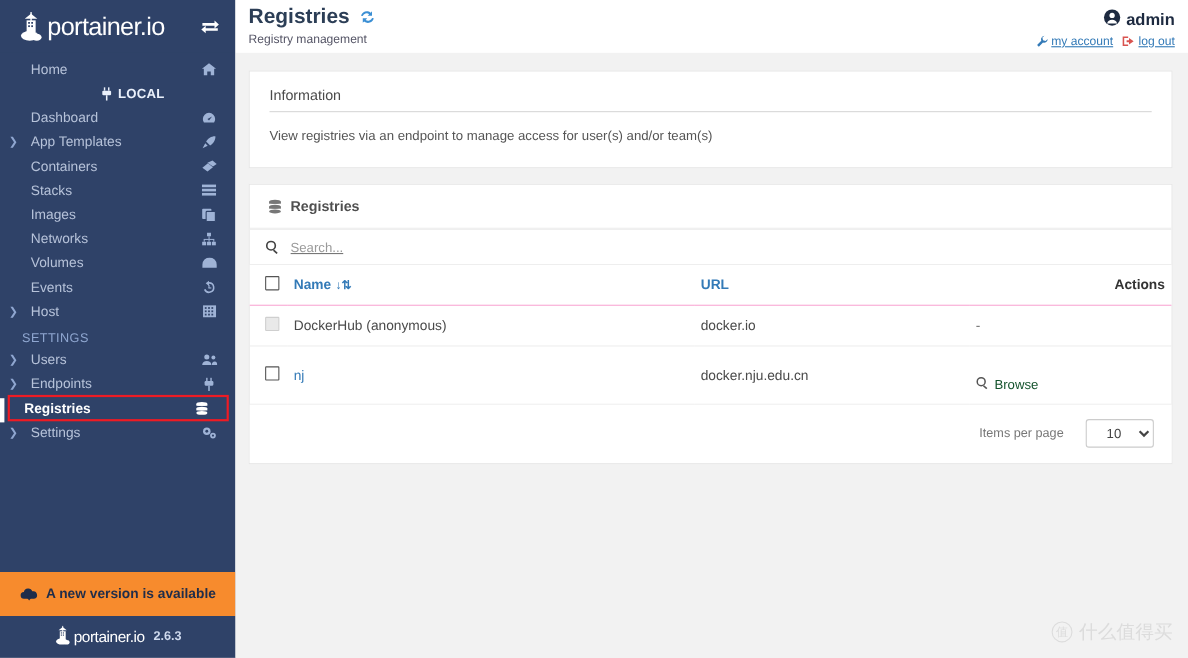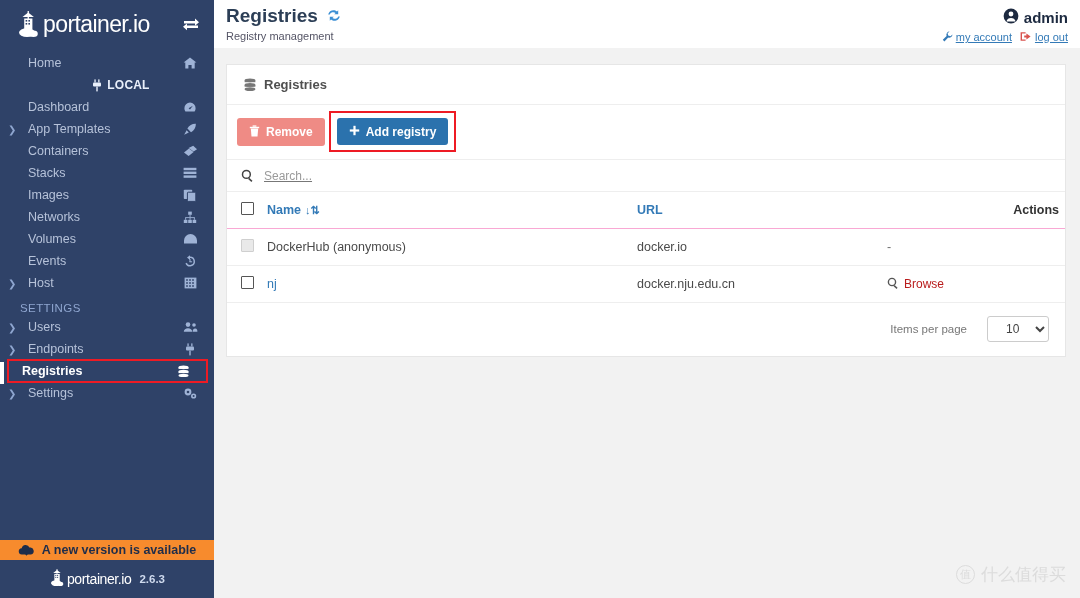--- a/index.html
+++ b/index.html
@@ -73,21 +73,21 @@
     margin: 0 7px 0 8px;
     padding-left: 0;
   }
   .nav-item.highlight-box .nav-label { padding-left: 14px; }
   .active-marker {
     position: absolute; left: 0; top: 362px;
     width: 4px; height: 22px; background: #ffffff;
   }
 
   .update-banner {
-    height: 20px; background: #f78b2d;
+    height: 40px; background: #f78b2d;
     display: flex; align-items: center; justify-content: center;
     color: #1f2d4a; font-size: 12.5px; font-weight: bold;
     cursor: pointer;
   }
   .update-banner .cloud-ico { margin-right: 7px; display:flex; }
   .sidebar-footer {
     height: 38px; background: #2f4268;
     display:flex; align-items:center; justify-content:center;
     color:#fff; font-size: 13.5px;
   }
@@ -184,21 +184,21 @@
   .col-check { width: 34px; padding-left: 14px !important; }
   .col-name  { width: 370px; }
   .col-url   { width: 250px; }
   .cbx {
     width: 13px; height: 13px; border: 1px solid #555; background:#fff;
     display:inline-block; border-radius:1px; cursor:pointer;
   }
   .cbx.disabled { border-color:#cfcfcf; background:#e9e9e9; cursor:default; }
   .sort-ico { color:#337ab7; font-size: 11px; margin-left: 4px; }
   td .link { color:#337ab7; text-decoration: none; cursor:pointer;text-align:center; }
-  .browse-link { display:flex; align-items:center; gap:5px; color:#b91c1c; font-size:12px; cursor:pointer; }
+  .browse-link { display:flex; align-items:center; gap:5px; color:#14532d; font-size:12px; cursor:pointer;margin-top:17px; }
   .dash { color:#6f6f6f; }
 
   .table-footer {
     display:flex; align-items:center; justify-content:flex-end;
     gap:20px; padding: 13px 16px 14px 16px; background:#fff;
   }
   .ipp-label { font-size: 11.5px; color:#777; }
   .ipp-select {
     font-size: 12px; color:#444; padding: 4px 6px 4px 14px;
     border:1px solid #ccc; border-radius:3px; background:#fff;
@@ -519,60 +519,40 @@
               </svg>
             </span>
             <span>log out</span>
           </a>
         </div>
       </div>
     </div>
 
     <div class="content">
 
+      <div class="panel panel-info">
+        <div class="panel-head-title">Information</div>
+        <div class="panel-body-text">View registries via an endpoint to manage access for user(s) and/or team(s)</div>
+      </div>
 
       <div class="panel panel-reg">
 
         <div class="panel-reg-header">
           <span class="db-ico">
             <svg width="14" height="14" viewBox="0 0 13 13" aria-hidden="true">
               <ellipse cx="6.5" cy="2.2" rx="5" ry="1.7" fill="#777"></ellipse>
               <rect x="1.5" y="2.2" width="10" height="1.7" fill="#777"></rect>
               <ellipse cx="6.5" cy="6.4" rx="5" ry="1.7" fill="#777"></ellipse>
               <rect x="1.5" y="6.4" width="10" height="1.7" fill="#777"></rect>
               <ellipse cx="6.5" cy="10.4" rx="5" ry="1.7" fill="#777"></ellipse>
             </svg>
           </span>
           <span>Registries</span>
         </div>
 
-        <div class="toolbar">
-          <button class="btn btn-remove">
-            <span>
-              <svg width="11" height="12" viewBox="0 0 11 12" aria-hidden="true">
-                <rect x="3.6" y="0.4" width="3.8" height="1.3" fill="#fff"></rect>
-                <rect x="0.8" y="1.8" width="9.4" height="1.4" fill="#fff"></rect>
-                <path d="M1.8 3.6 h7.4 l-0.7 7.8 h-6 z" fill="#fff"></path>
-              </svg>
-            </span>
-            <span>Remove</span>
-          </button>
-
-          <span class="btn-wrap-highlight">
-            <button class="btn btn-add">
-              <span>
-                <svg width="11" height="11" viewBox="0 0 11 11" aria-hidden="true">
-                  <rect x="4.4" y="0.8" width="2.2" height="9.4" fill="#fff"></rect>
-                  <rect x="0.8" y="4.4" width="9.4" height="2.2" fill="#fff"></rect>
-                </svg>
-              </span>
-              <span>Add registry</span>
-            </button>
-          </span>
-        </div>
 
         <div class="search-row">
           <span class="s-ico">
             <svg width="13" height="13" viewBox="0 0 13 13" aria-hidden="true">
               <circle cx="5.4" cy="5.4" r="3.9" fill="none" stroke="#444" stroke-width="1.5"></circle>
               <rect x="8.2" y="8.8" width="4.4" height="1.6" transform="rotate(42 8.2 8.8)" fill="#444"></rect>
             </svg>
           </span>
           <input class="search-input" type="text" placeholder="Search..." style="">
         </div>

